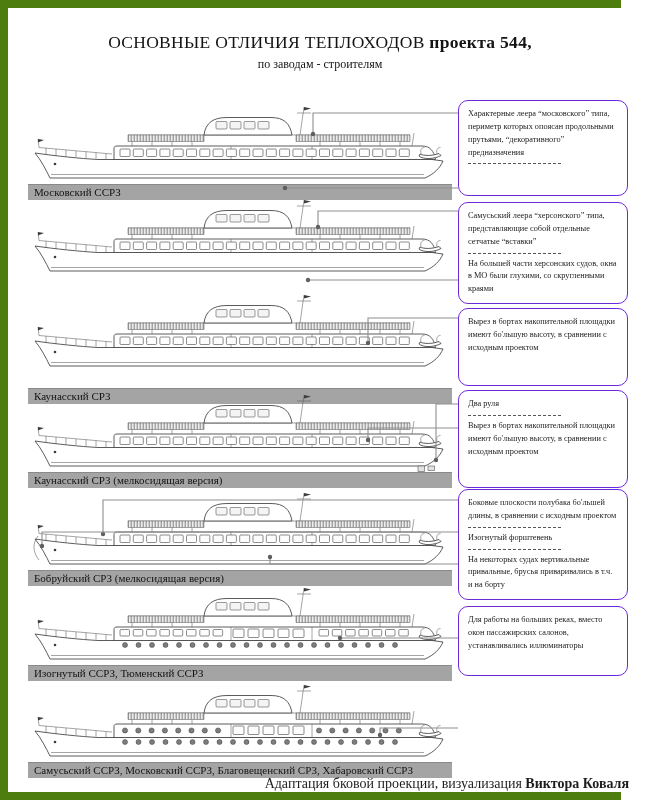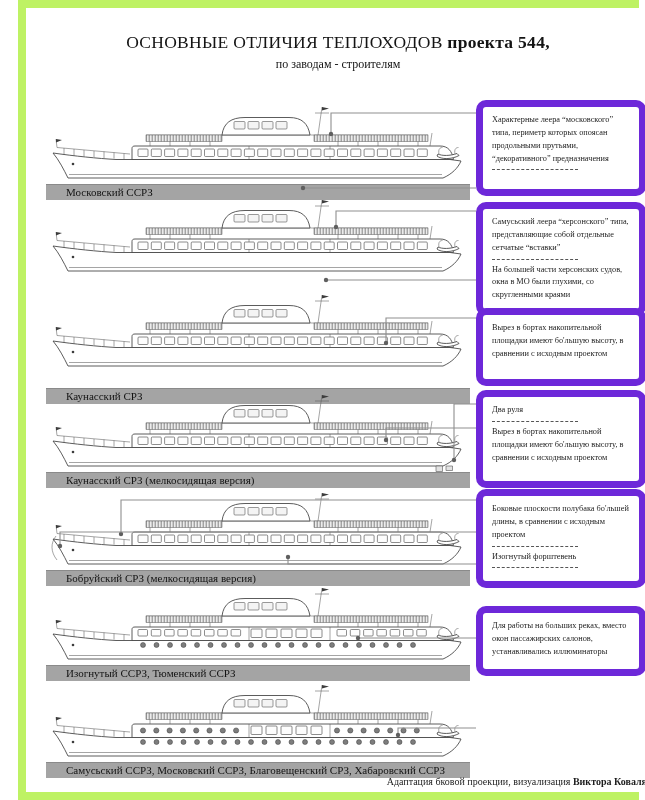--- a/index.html
+++ b/index.html
@@ -1,35 +1,35 @@
 <!DOCTYPE html>
 <html><head>
 <meta charset="utf-8">
 <style>
   html,body{margin:0;padding:0;background:#ffffff;}
-  .frame{width:621px;height:800px;background:#bef264;box-sizing:border-box;padding:8px 13px 8px 8px;margin-left:18px;}
+  .frame{width:621px;height:800px;background:#4d7c0f;box-sizing:border-box;padding:8px 13px 8px 8px;}
   .sheet{position:relative;width:624px;height:784px;background:#ffffff;overflow:hidden;
          font-family:"Liberation Serif",serif;}
   .title{position:absolute;top:24px;left:0;width:100%;text-align:center;color:#141414;}
   .t1{font-size:17.5px;letter-spacing:.3px;}
   .t1 b{font-weight:bold;}
   .t2{font-size:12px;margin-top:4px;}
   .ship{position:absolute;width:422px;height:82px;}
   .bar{position:absolute;left:20px;width:424px;height:16px;background:#a4a4a4;
        border-top:1px solid #8a8a8a;box-sizing:border-box;
-       font-size:11px;line-height:14px;color:#141414;padding-left:20px;}
-  .note{position:absolute;left:450px;width:170px;border:7px solid #6d28d9;border-radius:10px;
+       font-size:11px;line-height:14px;color:#141414;padding-left:6px;}
+  .note{position:absolute;left:450px;width:170px;border:1px solid #6d28d9;border-radius:10px;
         padding:7px 9px;box-sizing:border-box;background:#fff;color:#222;
         font-size:8.3px;line-height:1.55;z-index:10;}
   .note p{margin:0;}
   .dash{border-top:1px dashed #555;width:62%;margin:4px 0;}
   .overlay{position:absolute;left:0;top:0;width:624px;height:784px;z-index:5;pointer-events:none;}
   .overlay polyline{fill:none;stroke:#8f8f8f;stroke-width:1.1;}
   .overlay circle{fill:#5f5f5f;}
-  .credit{position:absolute;top:768px;right:3px;font-size:10px;color:#1d1d1d;}
+  .credit{position:absolute;top:768px;right:3px;font-size:14px;color:#1d1d1d;}
   .credit b{font-weight:bold;}
   
   .fw{fill:#ffffff;stroke:#4a4a4a;stroke-width:.9;}
   .fw2{fill:#f4f4f4;stroke:#555;stroke-width:.6;}
   .thin{stroke:#5a5a5a;stroke-width:.55;fill:none;}
   .dark{fill:#3c3c3c;}
   .hatch{fill:url(#hp);stroke:#555;stroke-width:.5;}
   .extra{fill:#e3e3e3;stroke:#555;stroke-width:.6;}
   .winrow rect{fill:#fdfdfd;stroke:#4f4f4f;stroke-width:.65;}
   .winrow circle{fill:#7d7d7d;stroke:#3f3f3f;stroke-width:.5;}
@@ -381,20 +381,21 @@
     <p>Два руля</p>
     <div class="dash"></div>
     <p>Вырез в бортах накопительной площадки имеют бо'льшую высоту, в сравнении с исходным проектом</p>
   </div>
 
   <div class="note" style="top:481px;min-height:99px">
     <p>Боковые плоскости полубака бо'льшей длины, в сравнении с исходным проектом</p>
     <div class="dash"></div>
     <p>Изогнутый форштевень</p>
     <div class="dash"></div>
+    <p>На некоторых судах вертикальные привальные, брусья приваривались в т.ч. и на борту</p>
   </div>
 
   <div class="note" style="top:598px;min-height:70px">
     <p>Для работы на больших реках, вместо окон пассажирских салонов, устанавливались иллюминаторы</p>
   </div>
 
 
   <div class="credit">
     <span>Адаптация бковой проекции, визуализация</span>
     <b>Виктора Коваля</b>

